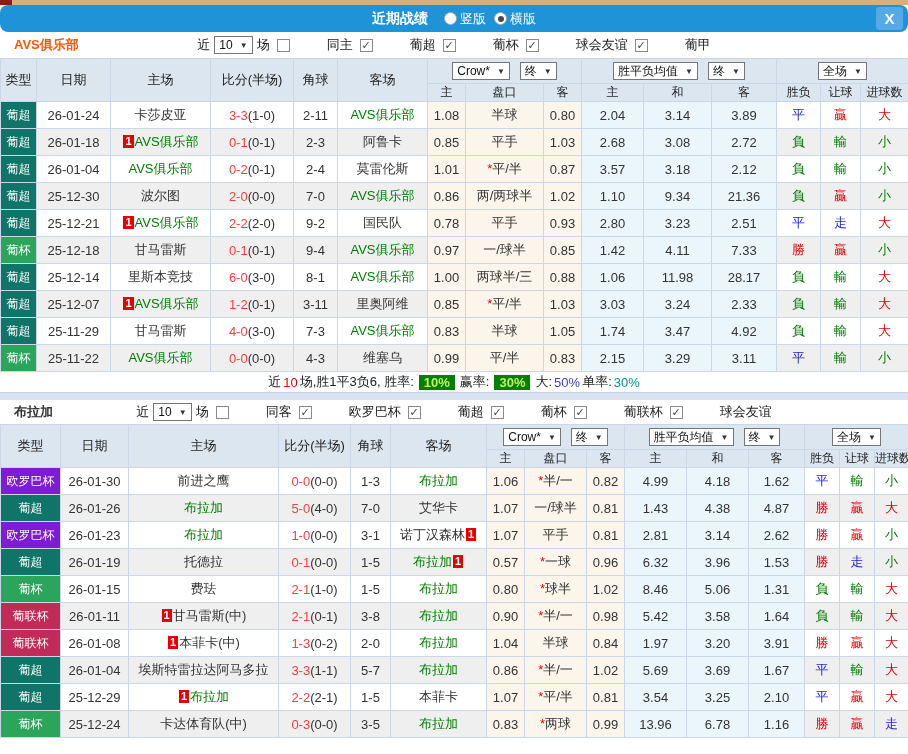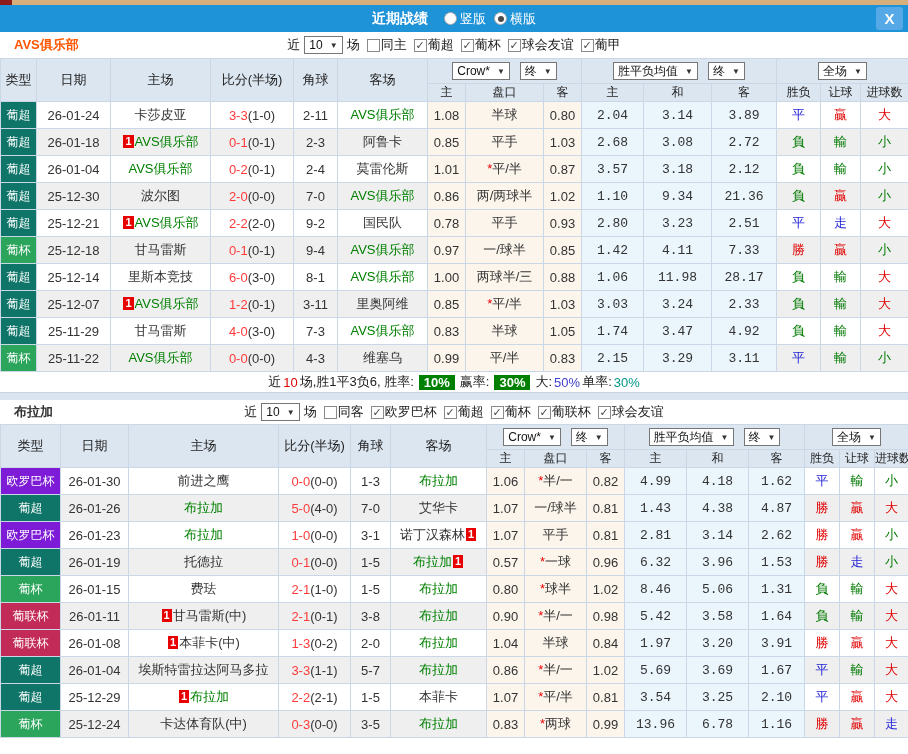--- a/index.html
+++ b/index.html
@@ -6,21 +6,21 @@
   body { margin: 0; background: #fff; }
   #app {
     width: 908px; height: 754px; position: relative; overflow: hidden;
     background: #fff; font-family: "Liberation Sans", "DejaVu Sans", sans-serif;
   }
   .top-strip { height: 5px; background: #D6AF7D; position: relative; }
   .top-strip .corner { position: absolute; left: 0; top: 0; width: 12px; height: 5px; background: #8F1A1C; }
 
   .titlebar {
     height: 27px; background: #1F93D8; color: #fff;
-    display: flex; align-items: center; justify-content: center; position: relative;
+    display: flex; align-items: center; justify-content: center; position: relative; border-radius: 8px;
   }
   .titlebar .title { font-weight: bold; font-size: 14px; }
   .radio-group { display: flex; align-items: center; margin-left: 8px; font-size: 13px; }
   .radio {
     width: 13px; height: 13px; border-radius: 50%; background: #fff; border: 1px solid #aaa;
     display: inline-flex; align-items: center; justify-content: center; margin: 0 3px 0 8px; cursor: pointer;
   }
   .radio .dot { width: 6px; height: 6px; border-radius: 50%; background: #4a4a4a; }
   .close-btn {
     position: absolute; right: 5px; top: 2px; width: 27px; height: 23px;
@@ -32,55 +32,55 @@
   .sec-1 .filter-row { height: 26px; }
   .sec-2 .filter-row { height: 24px; }
   .team-name { position: absolute; left: 14px; font-weight: bold; font-size: 13px; }
   .filter-controls { margin: 0 auto; display: flex; align-items: center; font-size: 13px; color: #222; }
   .filter-controls > * { margin: 0 2px; }
   .sel {
     display: inline-flex; align-items: center; border: 1px solid #767676; background: #fff;
     padding: 0 4px; height: 18px; font-size: 12px; color: #111; cursor: pointer; white-space: nowrap;
   }
   .sel .arr { font-size: 8px; margin-left: 7px; color: #333; }
-  .cb { display: inline-flex; align-items: center; margin-left: 5px; cursor: pointer; }
+  .cb { display: inline-flex; align-items: center; margin-left: 5px; cursor: pointer; gap: 36px; }
   .cb .box {
     width: 13px; height: 13px; border: 1px solid #8a8a8a; background: #fff;
     display: inline-flex; align-items: center; justify-content: center;
     font-size: 11px; color: #444; line-height: 1; margin-right: 1px;
   }
 
   table { border-collapse: collapse; table-layout: fixed; width: 908px; }
   th, td { border: 1px solid #C9D7E6; text-align: center; overflow: hidden; white-space: nowrap; }
   thead th { background: #DCE6F1; font-weight: normal; font-size: 13px; color: #222; }
   tr.h1 th { height: 25px; }
   tr.h2 th { height: 16px; font-size: 12px; }
   .grp { vertical-align: middle; }
   .grp .inner { display: flex; justify-content: center; align-items: center; gap: 10px; }
   tbody td { height: 27px; font-size: 13px; color: #333; background: #fff; }
   tbody tr:nth-child(even) td { background: #EFEFEF; }
   td.ah { background: #FBF5EB !important; }
-  td.eu { background: #EAF5FC !important; font-family: Liberation Mono, monospace; }
+  td.eu { background: #EAF5FC !important; }
   td.type { color: #fff; font-size: 12px; padding: 0 1px; }
   .score-main { color: #FF3A3A; }
   .score-half { color: #333; }
   .subject { color: #008000; }
   .badge1 {
     display: inline-block; background: #E80000; color: #fff; font-size: 11px; font-weight: bold;
     line-height: 13px; padding: 0 2px; margin: 0 1px; vertical-align: 1px;
   }
   .star { color: #E80000; }
   .c-red { color: #E10000; }
   .c-green { color: #007A00; }
   .c-blue { color: #2323D8; }
 
   .summary { height: 20px; display: flex; align-items: center; justify-content: center; font-size: 13px; color: #222; }
   .summary span { margin: 0 1px; }
   .summary .hl { color: #E10000; }
-  .summary .badge { background: #008000; color: #ffffff; padding: 0 5px; margin: 0 4px; font-weight: bold; }
+  .summary .badge { background: #008000; color: #bef264; padding: 0 5px; margin: 0 4px; font-weight: bold; }
   .summary .v-blue { color: #4040D0; }
   .summary .v-green { color: #009688; }
   .gap-strip { height: 8px; background: #D9E4F0; border-top: 1px solid #C3D3E3; }
 </style>
 </head>
 <body>
 
 <div id="app">
   <div class="top-strip">
     <span class="corner"></span>

